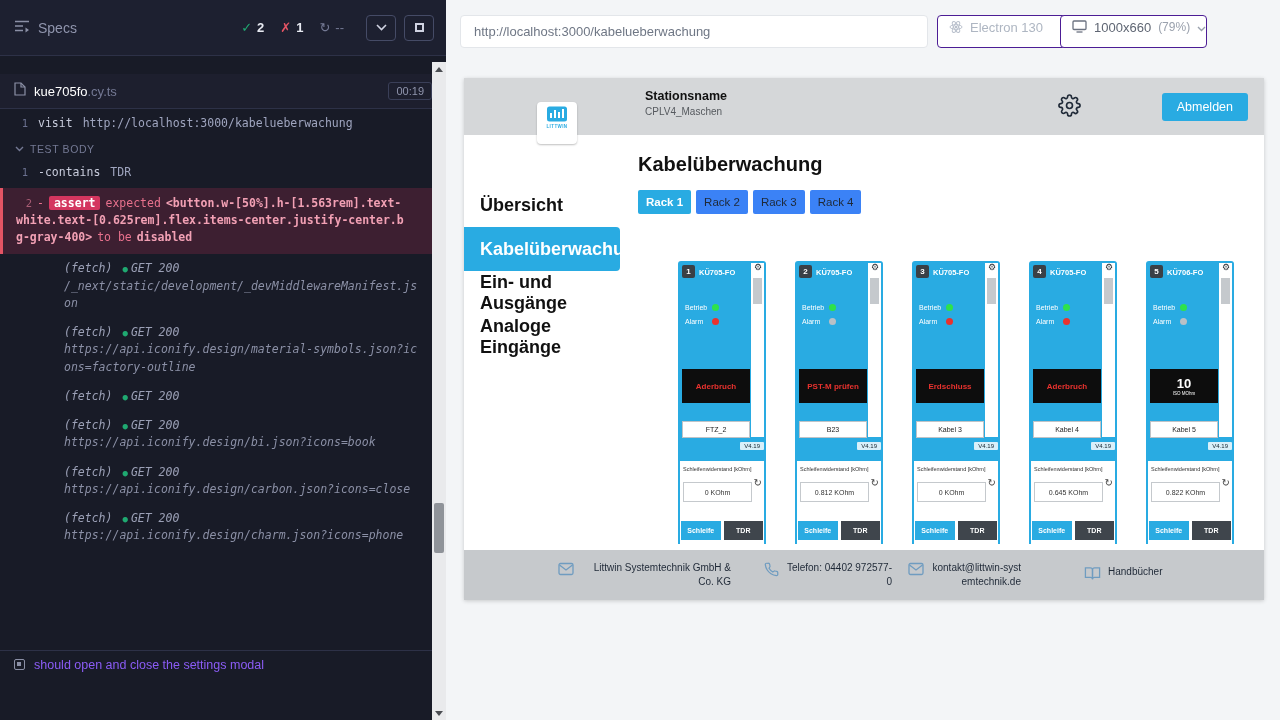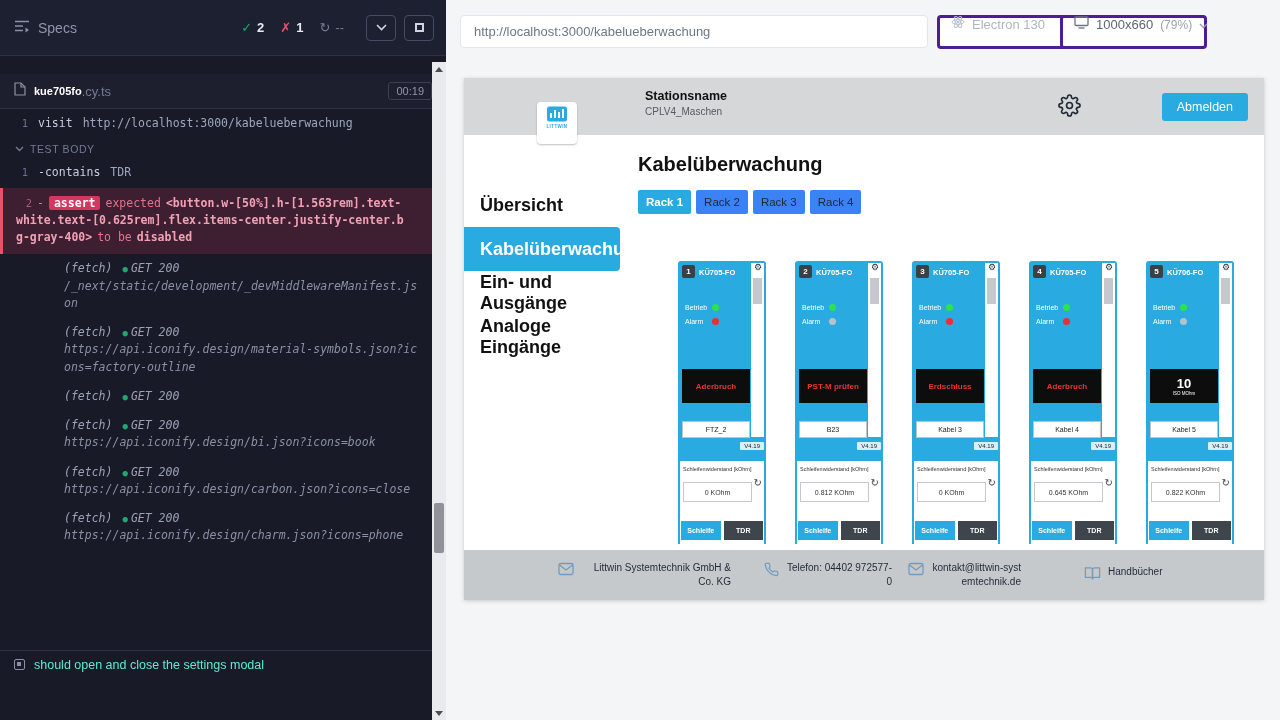--- a/index.html
+++ b/index.html
@@ -12,21 +12,21 @@
   .specs-label { color:#9095ad; font-size:14px; margin-left:8px; }
   .cy-stats { display:flex; align-items:center; gap:16px; margin-left:auto; margin-right:14px; }
   .stat { display:flex; align-items:center; gap:5px; font-size:13px; color:#e8eaf2; font-weight:bold; }
   .stat .ic { font-weight:normal; font-size:13px; }
   .ic-pass { color:#1fa971; } .ic-fail { color:#e45464; } .ic-pend { color:#747994; }
   .stat.pend { color:#747994; font-weight:normal; }
   .hdr-btn { width:30px; height:26px; border:1px solid #454b66; border-radius:4px; background:transparent; display:flex; align-items:center; justify-content:center; margin-left:8px; cursor:pointer; }
   .stop-sq { width:9px; height:9px; border:2px solid #d0d3e2; }
 
   .spec-row { margin-top:18px; height:34px; display:flex; align-items:center; padding:0 14px; background:#20233394; }
-  .spec-name { color:#fff; font-size:11px; font-weight:bold; margin-left:8px; }
+  .spec-name { color:#fff; font-size:13px; font-weight:normal; margin-left:8px; }
   .spec-ext { color:#747994; font-size:13px; }
   .spec-timer { margin-left:auto; border:1px solid #3a3f58; border-radius:3px; padding:2px 7px; font-size:11px; color:#9095ad; }
 
   .cmd-log { font-family:"DejaVu Sans Mono",monospace; font-size:11.5px; border-top:1px solid #2d3147; padding-top:2px; }
   .cmd { padding:4px 16px 4px 12px; line-height:1.5; word-break:break-all; cursor:pointer; }
   .cnum2 { display:inline-block; width:16px; color:#6b7190; text-align:right; margin-right:10px; font-size:10.5px; }
   .cname { color:#c8ccdc; margin-right:10px; }
   .carg { color:#9fa5bf; }
   .section-row { display:flex; align-items:center; gap:6px; padding:7px 14px 5px 15px; color:#747994; font-size:10.5px; font-family:Liberation Sans, sans-serif; letter-spacing:.6px; cursor:pointer; }
 
@@ -37,35 +37,35 @@
   .abadge { background:#d4365f; color:#fff; font-weight:bold; padding:0 5px; border-radius:2px; }
   .asel { color:#f2a0b4; font-weight:bold; }
   .astate { color:#f2a0b4; font-weight:bold; }
 
   .fetch { padding:6px 24px 6px 64px; font-style:italic; color:#8b90a6; }
   .flabel { color:#9ba0b6; margin-right:10px;text-align:center; }
   .fdot { color:#1fa971; font-style:normal; font-size:9px; margin-right:3px; }
   .fstatus { color:#9ba0b6; }
   .fpath { color:#8b90a6; }
 
-  .next-test { position:absolute; left:0; bottom:42px; width:432px; height:28px; border-top:1px solid #2d3147; display:flex; align-items:center; gap:9px; padding:10px 14px; color:#5eead4; font-size:12.5px; background:#181b27; cursor:pointer; }
+  .next-test { position:absolute; left:0; bottom:42px; width:432px; height:28px; border-top:1px solid #2d3147; display:flex; align-items:center; gap:9px; padding:10px 14px; color:#8b5cf6; font-size:12.5px; background:#181b27; cursor:pointer; }
   .test-ic { width:11px; height:11px; border:1.5px solid #8b90a6; border-radius:2px; position:relative; }
   .test-ic::after { content:""; position:absolute; left:2px; top:2px; width:4px; height:4px; background:#8b90a6; }
 
   .cy-scrollbar { position:absolute; right:0; top:62px; width:14px; bottom:0; background:#e9eaec; }
   .sb-arrow { position:absolute; left:0; width:14px; height:14px; display:flex; align-items:center; justify-content:center; cursor:pointer; }
   .sb-up { top:0; } .sb-down { bottom:0; }
   .tri-up { width:0; height:0; border-left:4px solid transparent; border-right:4px solid transparent; border-bottom:5px solid #4a4d52; }
   .tri-down { width:0; height:0; border-left:4px solid transparent; border-right:4px solid transparent; border-top:5px solid #4a4d52; }
   .sb-thumb { position:absolute; left:2px; top:441px; width:10px; height:50px; background:#8f9399; border-radius:2px; cursor:pointer; }
 
   
   .right { position:absolute; left:446px; top:0; width:834px; height:720px; background:#f3f5f7; }
   .url-box { position:absolute; left:14px; top:15px; width:468px; height:33px; background:#fff; border:1px solid #e3e6ea; border-radius:4px; display:flex; align-items:center; padding:0 13px; color:#6f7785; font-size:13px; }
-  .sel-box { position:absolute; top:15px; height:33px; background:#fff; border:3px solid #4c1d95; border-radius:4px; display:flex; align-items:flex-end; gap:7px; padding:14px 11px; font-size:13px; cursor:pointer; }
+  .sel-box { position:absolute; top:15px; height:33px; background:#fff; border:1px solid #4c1d95; border-radius:4px; display:flex; align-items:flex-start; gap:7px; padding:4px 11px; font-size:13px; cursor:pointer; }
   .browser-box { left:491px; width:150px; color:#aeb6c2; }
   .viewport-box { left:614px; width:147px; color:#5f6673; }
   .vp-zoom { color:#9aa1ad; font-size:12px; }
   .chev { margin-left:auto; }
 
   
   .aut { position:absolute; left:18px; top:78px; width:800px; height:522px; background:#fff; box-shadow:0 1px 4px rgba(0,0,0,.18); }
   .aut-header { position:relative; height:57px; background:#d5d7d9; }
   .logo-box { position:absolute; left:73px; top:24px; width:40px; height:42px; background:#fff; border-radius:4px; box-shadow:0 1px 2px rgba(0,0,0,.25); display:flex; flex-direction:column; align-items:center; padding-top:4px; z-index:3; }
   .logo-word { font-size:4.5px; font-weight:bold; color:#29abe2; letter-spacing:.4px; margin-top:2px; }

